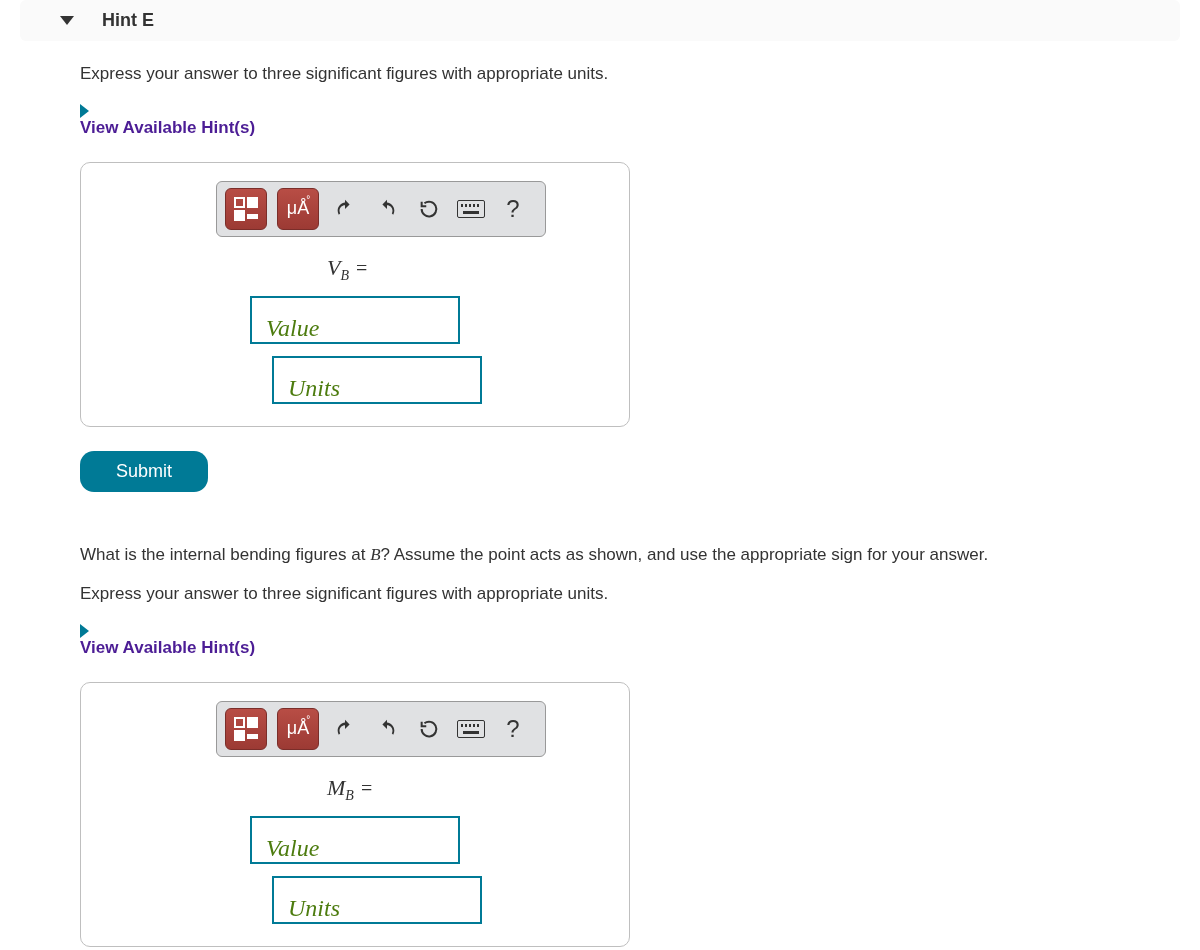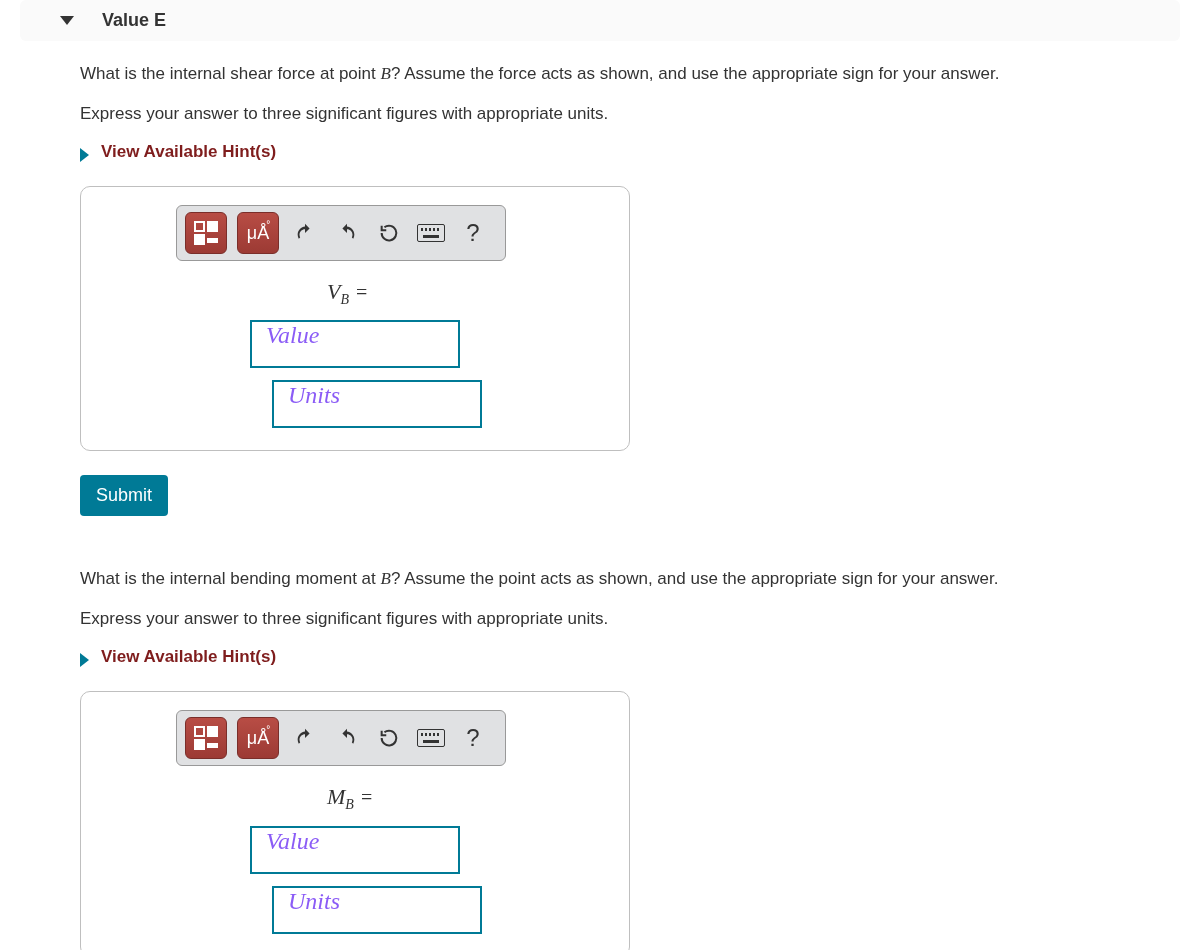--- a/index.html
+++ b/index.html
@@ -28,25 +28,26 @@
     margin-right: 28px;
     cursor: pointer;
   }
   .part-title { font-weight: bold; font-size: 18px; }
   .part-body { padding: 20px 20px 30px 80px; }
   .prompt { line-height: 1.5; margin-bottom: 14px; }
   .prompt .varB { font-style: italic; font-family: "Times New Roman", serif; }
   .bold-line { font-weight: normal; margin-bottom: 16px; line-height:1.5;}
   .hints-row {
     display: inline-flex;
-    align-items: flex-end;
-    color: #7f1d1d;
+    align-items: flex-start;
+    color: #4c1d95;
     font-weight: bold;
     cursor: pointer;
     margin-bottom: 24px;
+    flex-direction: column;
   }
   .caret-right {
     width: 0; height: 0;
     border-top: 7px solid transparent;
     border-bottom: 7px solid transparent;
     border-left: 9px solid #007a96;
     margin-right: 12px;
   }
   .answer-panel {
     border: 1px solid #bfbfbf;
@@ -57,21 +58,21 @@
   }
   .toolbar {
     display: flex;
     align-items: center;
     gap: 10px;
     background: #e0e1e3;
     border: 1px solid #999;
     border-radius: 6px;
     padding: 6px 16px 6px 8px;
     width: fit-content;
-    margin-left: 75px;
+    margin-left: 115px;
     margin-bottom: 18px;
   }
   .tb-btn {
     width: 42px; height: 42px;
     border-radius: 6px;
     background: linear-gradient(#b84d45,#9c3a34);
     border: 1px solid #7a2e2a;
     display: flex;
     align-items: center;
     justify-content: center;
@@ -126,53 +127,50 @@
     white-space: nowrap;
   }
   .var-label .sub { font-size: 14px; font-style: italic; vertical-align: sub; }
   .eq { font-style: normal; font-size:20px; margin-left:2px;}
   .text-field {
     border: 2px solid #007a96;
     height: 48px;
     font-family: "Times New Roman", serif;
     font-style: italic;
     font-size: 24px;
-    color: #8b5cf6;
+    color: #4d7c0f;
     padding: 0 14px;
     display: flex;
-    align-items: flex-start;
+    align-items: flex-end;
     background: #fff;
   }
   .value-field { width: 210px; }
   .units-field { width: 210px; margin-left: 44px; }
   .submit-btn {
     background: #007a96;
     color: #fff;
     border: none;
-    padding: 10px 16px;
+    padding: 10px 36px;
     font-size: 18px;
-    border-radius: 4px;
+    border-radius: 14px;
     cursor: pointer;
   }
   .undo-svg, .redo-svg, .reset-svg { width:22px; height:22px; }
 </style>
 </head>
 <body>
 
 <div class="container">
 
   <div class="part-header">
     <div class="caret-down"></div>
-    <div class="part-title">Value E</div>
+    <div class="part-title">Hint E</div>
   </div>
 
   <div class="part-body">
-    <div class="prompt">
-      <span>What is the internal shear force at point </span><span class="varB">B</span><span>? Assume the force acts as shown, and use the appropriate sign for your answer.</span>
-    </div>
     <div class="bold-line">Express your answer to three significant figures with appropriate units.</div>
 
     <div class="hints-row">
       <div class="caret-right"></div>
       <span>View Available Hint(s)</span>
     </div>
 
     <div class="answer-panel">
       <div class="toolbar">
         <div class="tb-btn">
@@ -224,21 +222,21 @@
     </div>
 
     <button class="submit-btn">
       <span>Submit</span>
     </button>
   </div>
 
 
   <div class="part-body">
     <div class="prompt">
-      <span>What is the internal bending moment at </span><span class="varB">B</span><span>? Assume the point acts as shown, and use the appropriate sign for your answer.</span>
+      <span>What is the internal bending figures at </span><span class="varB">B</span><span>? Assume the point acts as shown, and use the appropriate sign for your answer.</span>
     </div>
     <div class="bold-line">Express your answer to three significant figures with appropriate units.</div>
 
     <div class="hints-row">
       <div class="caret-right"></div>
       <span>View Available Hint(s)</span>
     </div>
 
     <div class="answer-panel">
       <div class="toolbar">

